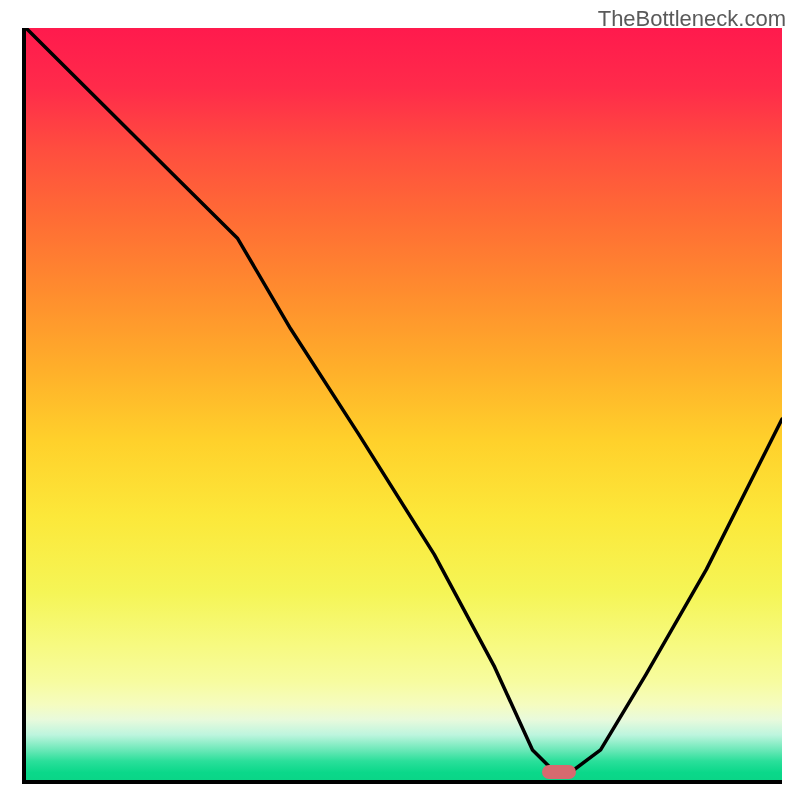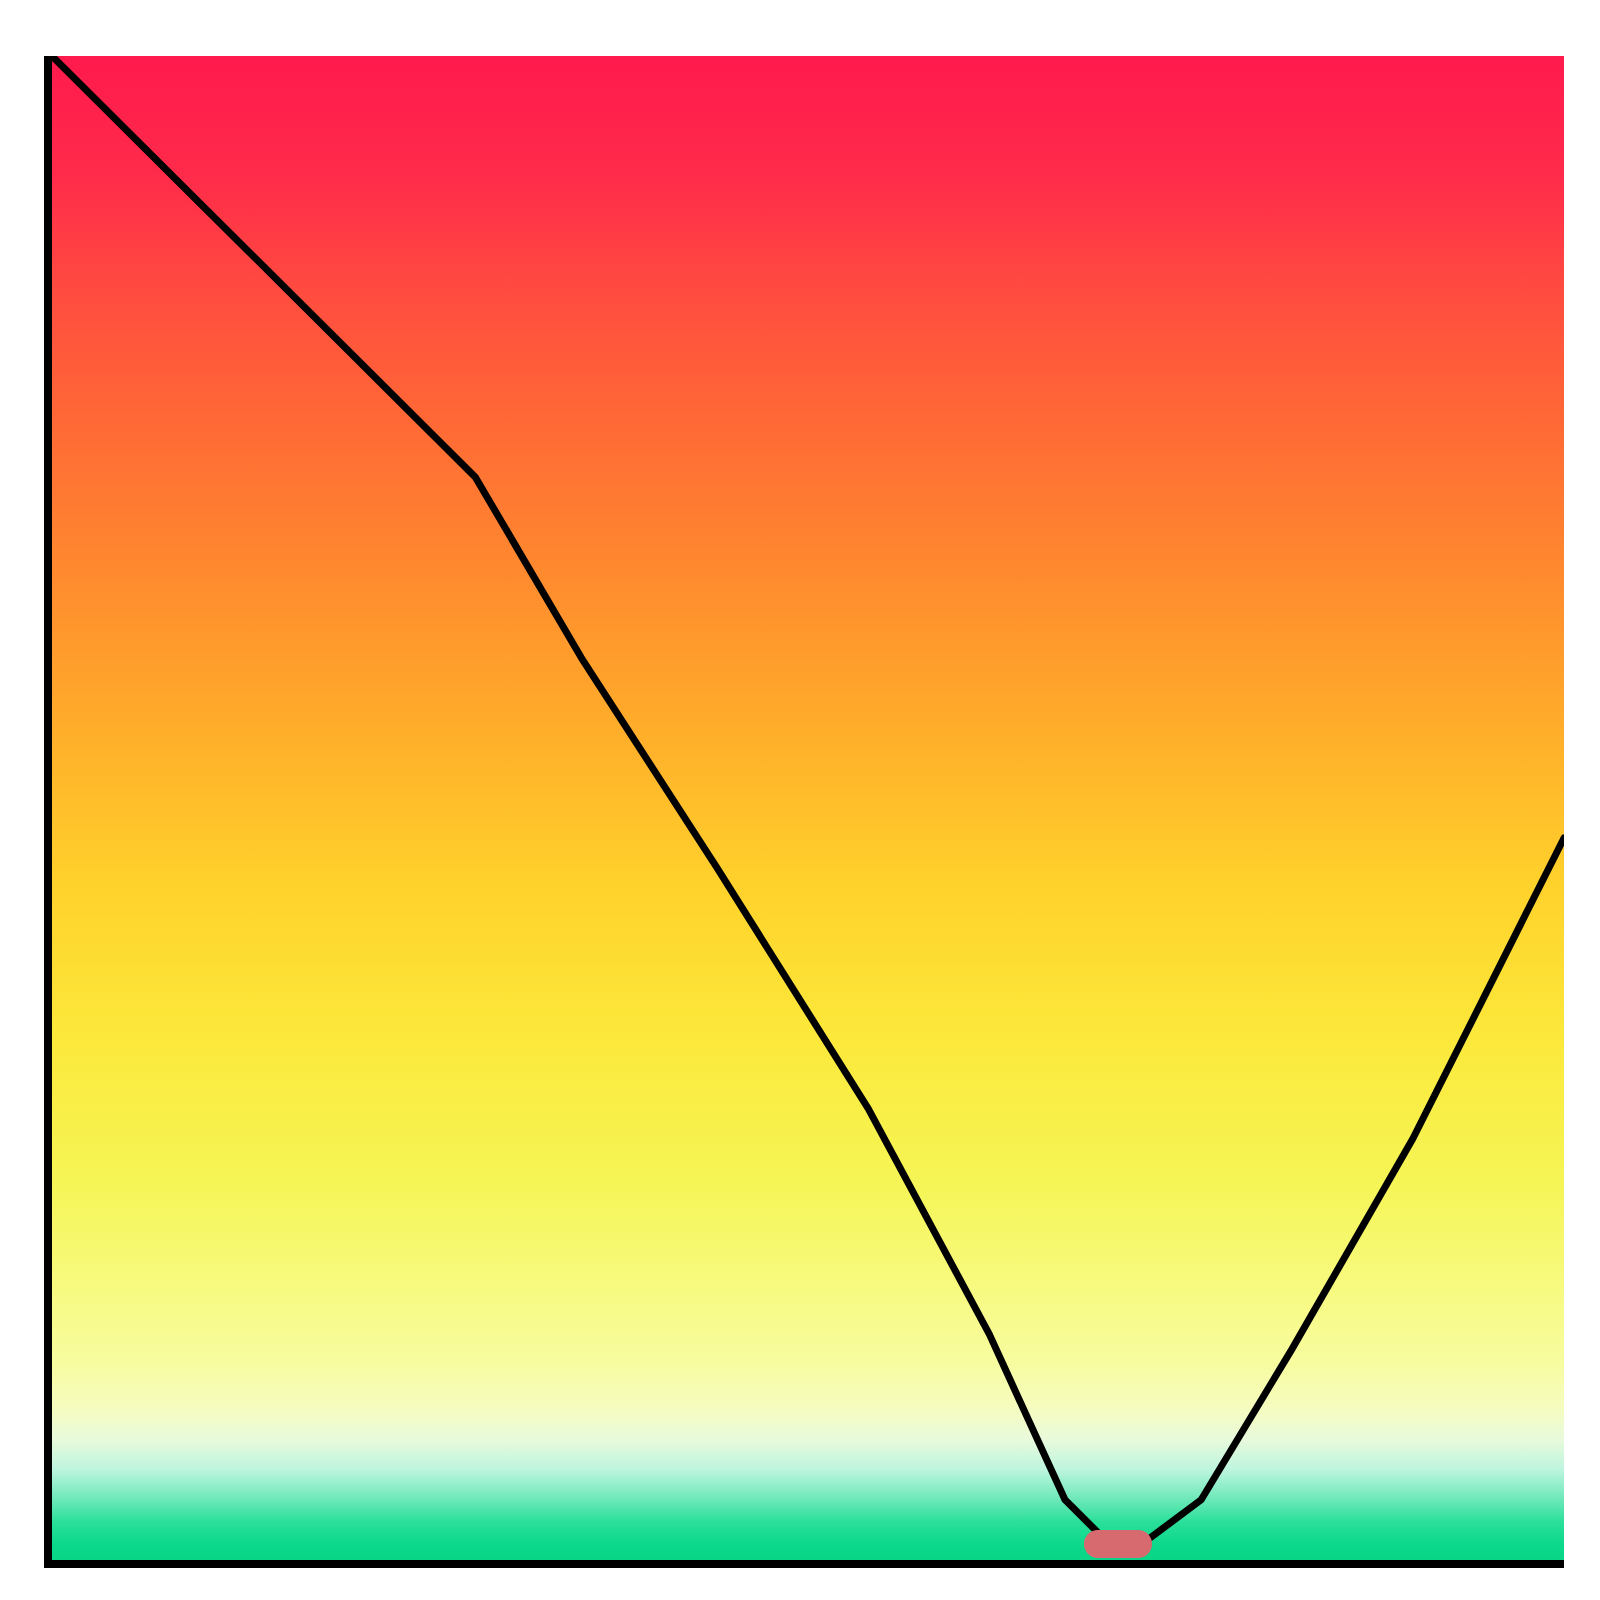--- a/index.html
+++ b/index.html
@@ -73,20 +73,21 @@
     position: absolute;
     background: #d66a6f;
     border-radius: 8px;
     height: 14px;
   }
 </style>
 </head>
 <body>
 
 <div class="container">
+  <div class="watermark">TheBottleneck.com</div>
 
   <div class="plot-area">
     <div class="gradient-bg"></div>
 
     <svg class="curve" viewBox="0 0 756 752" preserveAspectRatio="none">
       <path id="curve-path" fill="none" stroke="#000" stroke-width="3.5" stroke-linejoin="round" stroke-linecap="round" d="M0.0 0.0 L75.6 75.2 L151.2 150.4 L211.7 210.6 L264.6 300.8 L332.6 406.1 L408.2 526.4 L468.7 639.2 L506.5 721.9 L529.2 744.5 L544.3 744.5 L574.6 721.9 L619.9 646.7 L680.4 541.4 L756.0 391.0"></path>
     </svg>
 
     <div class="marker" id="marker" style="left: 515.97px; top: 736.712px; width: 34.02px; height: 14.288px; background: rgb(214, 106, 111);"></div>
   </div>

